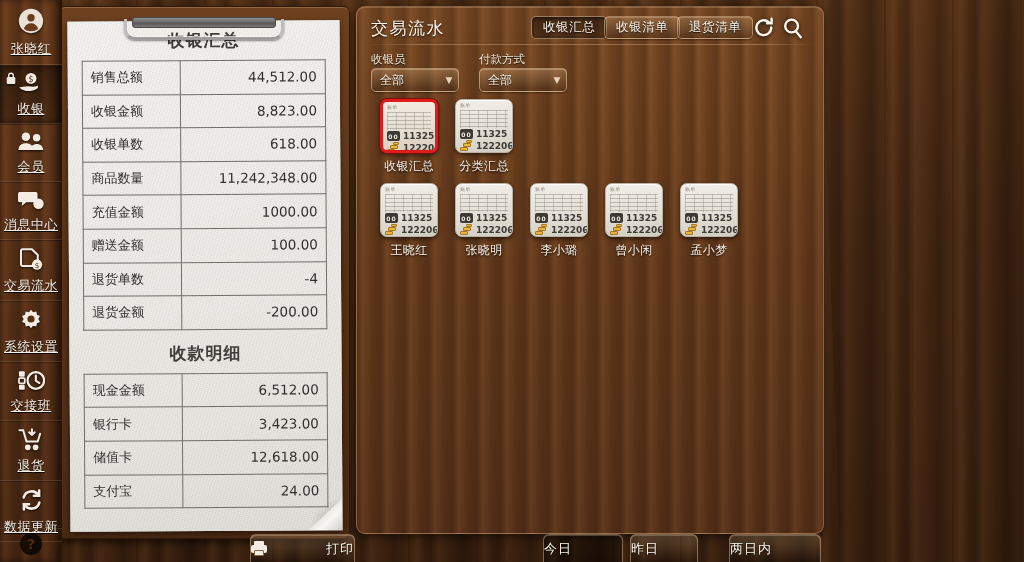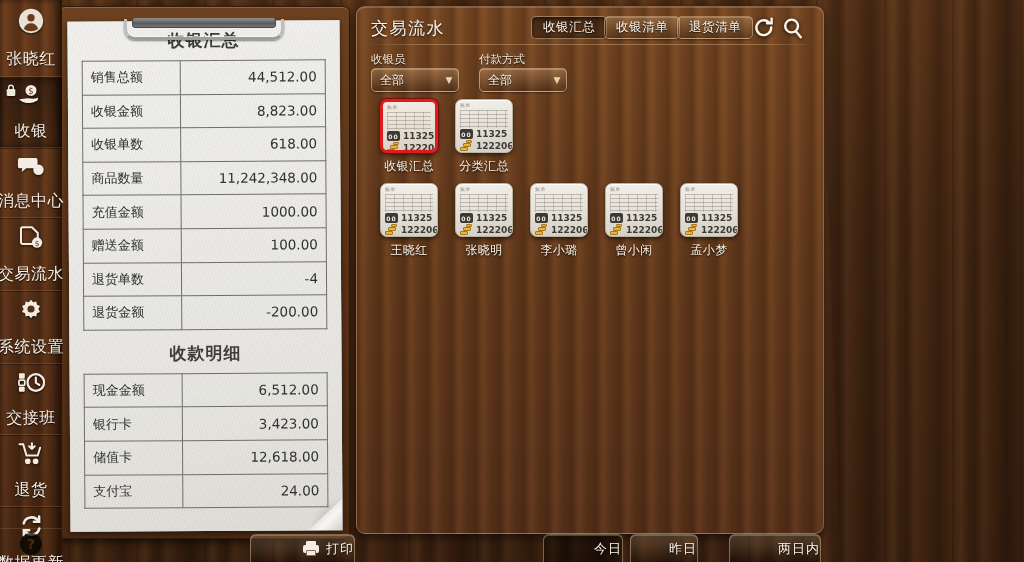--- a/index.html
+++ b/index.html
@@ -41,23 +41,24 @@
   }
   .nav-item.active {
     background-image: linear-gradient(180deg, rgba(0,0,0,0.42), rgba(0,0,0,0.22));
     box-shadow: inset 0 0 10px rgba(0,0,0,0.55);
   }
   .nav-item .glyph {
     display: block; color: #f4ece2; line-height: 1;
     filter: drop-shadow(0 1px 1px rgba(0,0,0,0.75));
   }
   .nav-item .label {
-    margin-top: 12px; font-size: 16px; color: #f6efe6; letter-spacing: .5px;
+    margin-top: 3px; font-size: 13px; color: #f6efe6; letter-spacing: .5px;
     text-shadow: 0 1px 1px rgba(0,0,0,0.85);
     white-space: nowrap;
+    text-decoration: underline;
   }
   .nav-item .lockbadge {
     position: absolute; left: 4px; top: 6px; width: 13px; height: 14px;
     color: #efe6dc; font-size: 12px; line-height: 14px; text-align: center;
     filter: drop-shadow(0 1px 1px rgba(0,0,0,0.8));
   }
   #nav-user { padding-top: 8px; padding-bottom: 6px; border-top: none; }
   #nav-help {
     position: absolute; left: 0; bottom: 0; width: 62px; height: 34px;
     display: flex; align-items: center; justify-content: center;
@@ -245,21 +246,21 @@
     margin-top: 5px; font-size: 12px; color: #fdf5ea; letter-spacing: .4px;
     text-shadow: 0 1px 2px rgba(0,0,0,0.9); white-space: nowrap;
   }
 
   
   #bottombar {
     position: absolute; left: 0; bottom: 0; width: 1024px; height: 28px; z-index: 20;
   }
   .botbtn {
     position: absolute; bottom: 0; height: 28px; border-radius: 6px 6px 0 0;
-    display: flex; align-items: center; justify-content: flex-end; gap: 7px;
+    display: flex; align-items: center; justify-content: space-between; gap: 7px;
     font-size: 13px; color: #fdf6ec; letter-spacing: 1px; cursor: pointer;
     border: 1px solid rgba(255,220,180,0.40); border-bottom: none;
     background-image: linear-gradient(180deg, rgba(255,215,165,0.20), rgba(0,0,0,0.25));
     text-shadow: 0 1px 2px rgba(0,0,0,0.85);
     box-shadow: inset 0 1px 0 rgba(255,225,185,0.25);
   }
   #btn-print { left: 250px; width: 105px; }
   #btn-today { left: 543px; width: 80px; background-image: linear-gradient(180deg, rgba(0,0,0,0.35), rgba(0,0,0,0.45)); }
   #btn-yest  { left: 630px; width: 68px; }
   #btn-2day  { left: 729px; width: 92px; }
@@ -303,20 +304,31 @@
     <span class="glyph">
       <svg width="26" height="22" viewBox="0 0 28 24" fill="currentColor">
         <circle cx="14" cy="7" r="6" fill="currentColor"></circle>
         <text x="14" y="11" font-size="9" text-anchor="middle" fill="#5a3117" font-family="DejaVu Sans">$</text>
         <path d="M1.5 16.5c3 0 6-1 9-1 2 0 4 .6 6 .6s3.5-.4 5-1.3v2.6c-2 1.5-4.4 2.6-7 3.1-3.5.7-7 .2-10-1.2-1.2-.6-2.2-1.3-3-2.1z"></path>
       </svg>
     </span>
     <span class="label">收银</span>
   </div>
 
+  <div class="nav-item">
+    <span class="glyph">
+      <svg width="28" height="21" viewBox="0 0 30 22" fill="currentColor">
+        <circle cx="9.5" cy="6" r="4.6"></circle>
+          <path d="M1.5 20c0-4.2 3.4-7 8-7s8 2.8 8 7z"></path>
+        <circle cx="21" cy="7" r="4"></circle>
+          <path d="M14.5 20c0-3.7 2.9-6.2 6.7-6.2S28 16.3 28 20z"></path>
+      </svg>
+    </span>
+    <span class="label">会员</span>
+  </div>
 
   <div class="nav-item">
     <span class="glyph">
       <svg width="28" height="21" viewBox="0 0 30 22" fill="currentColor">
         <path d="M2 2h17a2 2 0 0 1 2 2v7a2 2 0 0 1-2 2H9l-5 4 .6-4H2a2 2 0 0 1-2-2V4a2 2 0 0 1 2-2z" transform="translate(1,1)"></path>
         <circle cx="23" cy="15.5" r="5.6"></circle>
       </svg>
     </span>
     <span class="label">消息中心</span>
   </div>

